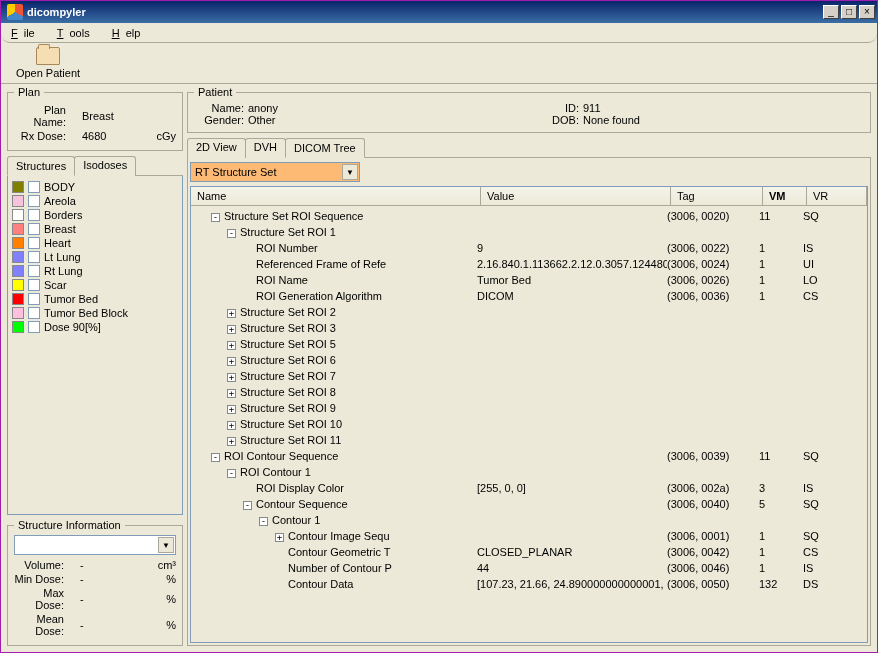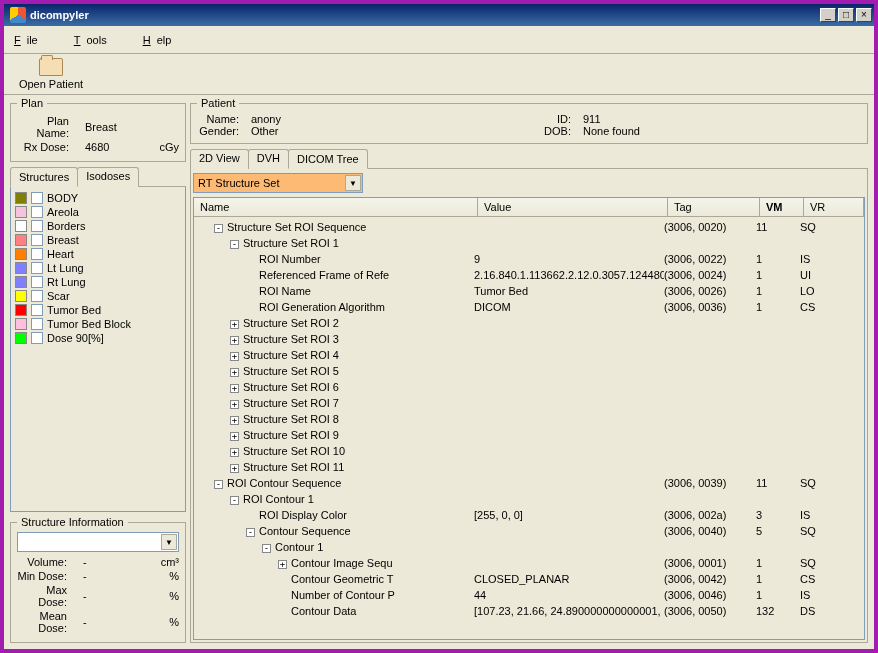--- a/index.html
+++ b/index.html
@@ -7,21 +7,21 @@
     margin: 0;
     background: #000;
     font-family: Tahoma, Arial, sans-serif;
     font-size: 11px;
     color: #000;
   }
   .window {
     width: 878px;
     height: 653px;
     background: #ece9d8;
-    border: 4px solid #a21caf;
+    border: 1px solid #a21caf;
     position: relative;
     display: flex;
     flex-direction: column;
   }
   .titlebar {
     height: 22px;
     background: linear-gradient(#0a246a, #3a6ea5);
     color: #fff;
     display: flex;
     align-items: center;
@@ -36,23 +36,24 @@
   .titlebar .title { font-weight: bold; flex:1; }
   .winbtns { display:flex; gap:2px; }
   .winbtn {
     width:16px; height:14px;
     background:#d4d0c8; border:1px solid #fff;
     border-bottom-color:#404040; border-right-color:#404040;
     font-size:10px; line-height:12px; text-align:center;
     font-family: Marlett, Arial; color:#000;
   }
   .menubar {
-    height:28px; background:#ece9d8; display:flex; align-items:center;
-    padding:0 4px; gap:18px;
+    height:20px; background:#ece9d8; display:flex; align-items:center;
+    padding:0 4px; gap:4px;
     border-bottom:1px solid #aca899;
+    border-radius:9px;
   }
   .menubar span { padding:2px 6px; }
   .menubar span u { text-decoration: underline; }
   .toolbar {
     padding:4px 12px; border-bottom:1px solid #aca899;
   }
   .toolbtn {
     display:flex; flex-direction:column; align-items:center;
     width:70px; font-size:11px; gap:2px;
   }
@@ -125,21 +126,21 @@
   }
   .dropdown-btn {
     position:absolute; right:1px; top:1px; width:16px; height:16px;
     background:#ece9d8; border:1px solid #aca899;
     display:flex; align-items:center; justify-content:center;
     font-size:8px;
   }
 
   .patient-row { display:flex; }
   .patient-row .half { flex:1; display:flex; }
-  .patient-row .plabel { width:54px; text-align:right; padding-right:12px; }
+  .patient-row .plabel { width:54px; text-align:right; padding-right:4px; }
 
   .dicom-select {
     width:170px; height:20px; border:1px solid #7f9db9; background:#fdba74;
     display:flex; align-items:center; padding:0 4px; position:relative;
     margin:4px 2px;
   }
   .tree-container {
     flex:1; border:1px solid #7f9db9; background:#ece9d8;
     display:flex; flex-direction:column;
     margin:0 2px 2px 2px;
@@ -417,27 +418,20 @@
                   <span class="c-vr"></span>
                 </div>
                 <div class="tree-row">
                   <span class="c-name"><span style="display: inline-block; width: 32px;"></span><span class="expander">+</span><span>Structure Set ROI 3</span></span>
                   <span class="c-value"></span>
                   <span class="c-tag"></span>
                   <span class="c-vm"></span>
                   <span class="c-vr"></span>
                 </div>
                 <div class="tree-row">
-                  <span class="c-name"><span style="display: inline-block; width: 32px;"></span><span class="expander">+</span><span>Structure Set ROI 4</span></span>
-                  <span class="c-value"></span>
-                  <span class="c-tag"></span>
-                  <span class="c-vm"></span>
-                  <span class="c-vr"></span>
-                </div>
-                <div class="tree-row">
                   <span class="c-name"><span style="display: inline-block; width: 32px;"></span><span class="expander">+</span><span>Structure Set ROI 5</span></span>
                   <span class="c-value"></span>
                   <span class="c-tag"></span>
                   <span class="c-vm"></span>
                   <span class="c-vr"></span>
                 </div>
                 <div class="tree-row">
                   <span class="c-name"><span style="display: inline-block; width: 32px;"></span><span class="expander">+</span><span>Structure Set ROI 6</span></span>
                   <span class="c-value"></span>
                   <span class="c-tag"></span>

